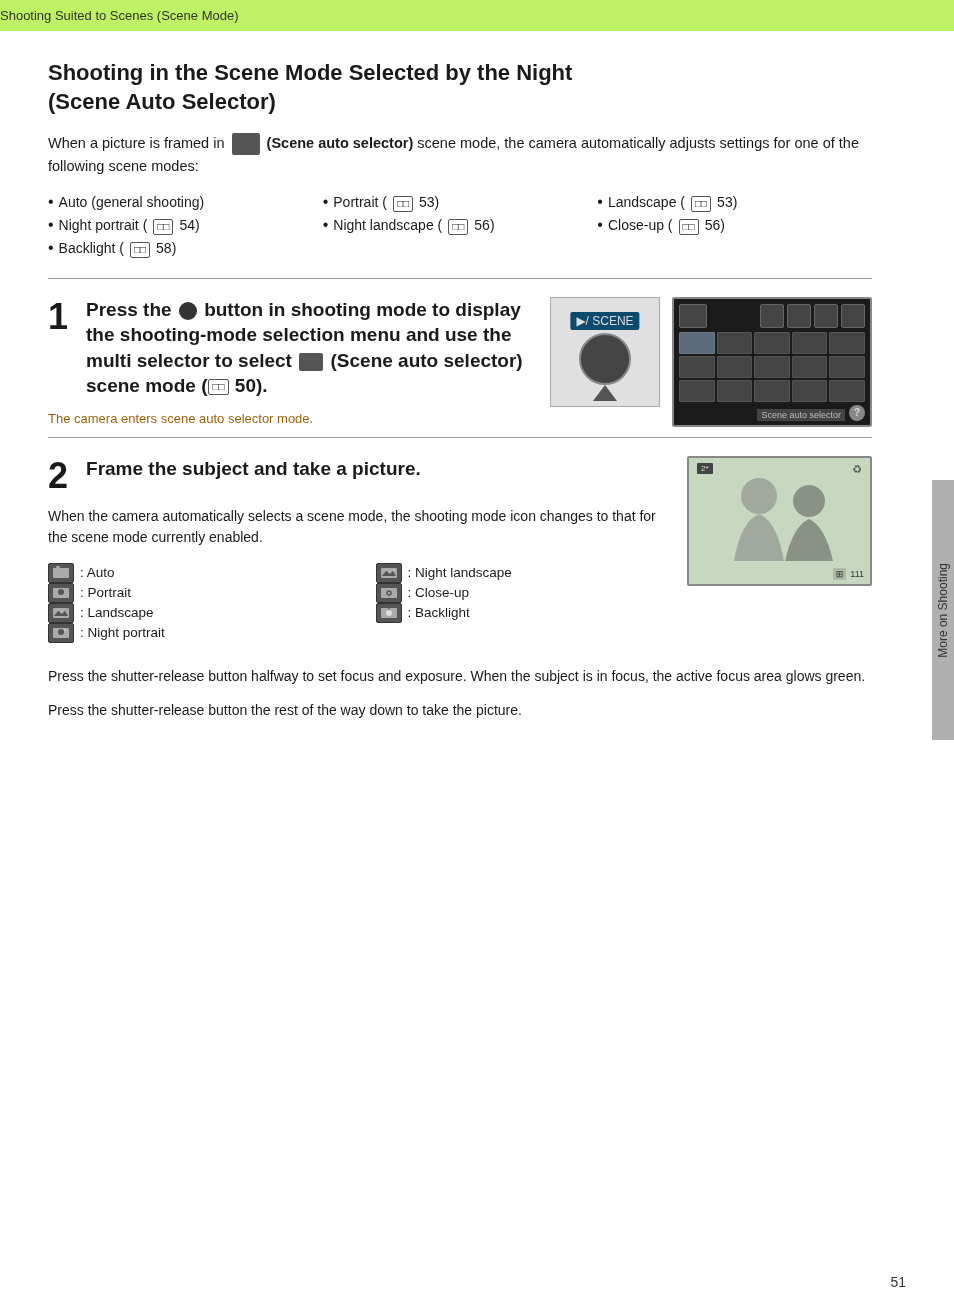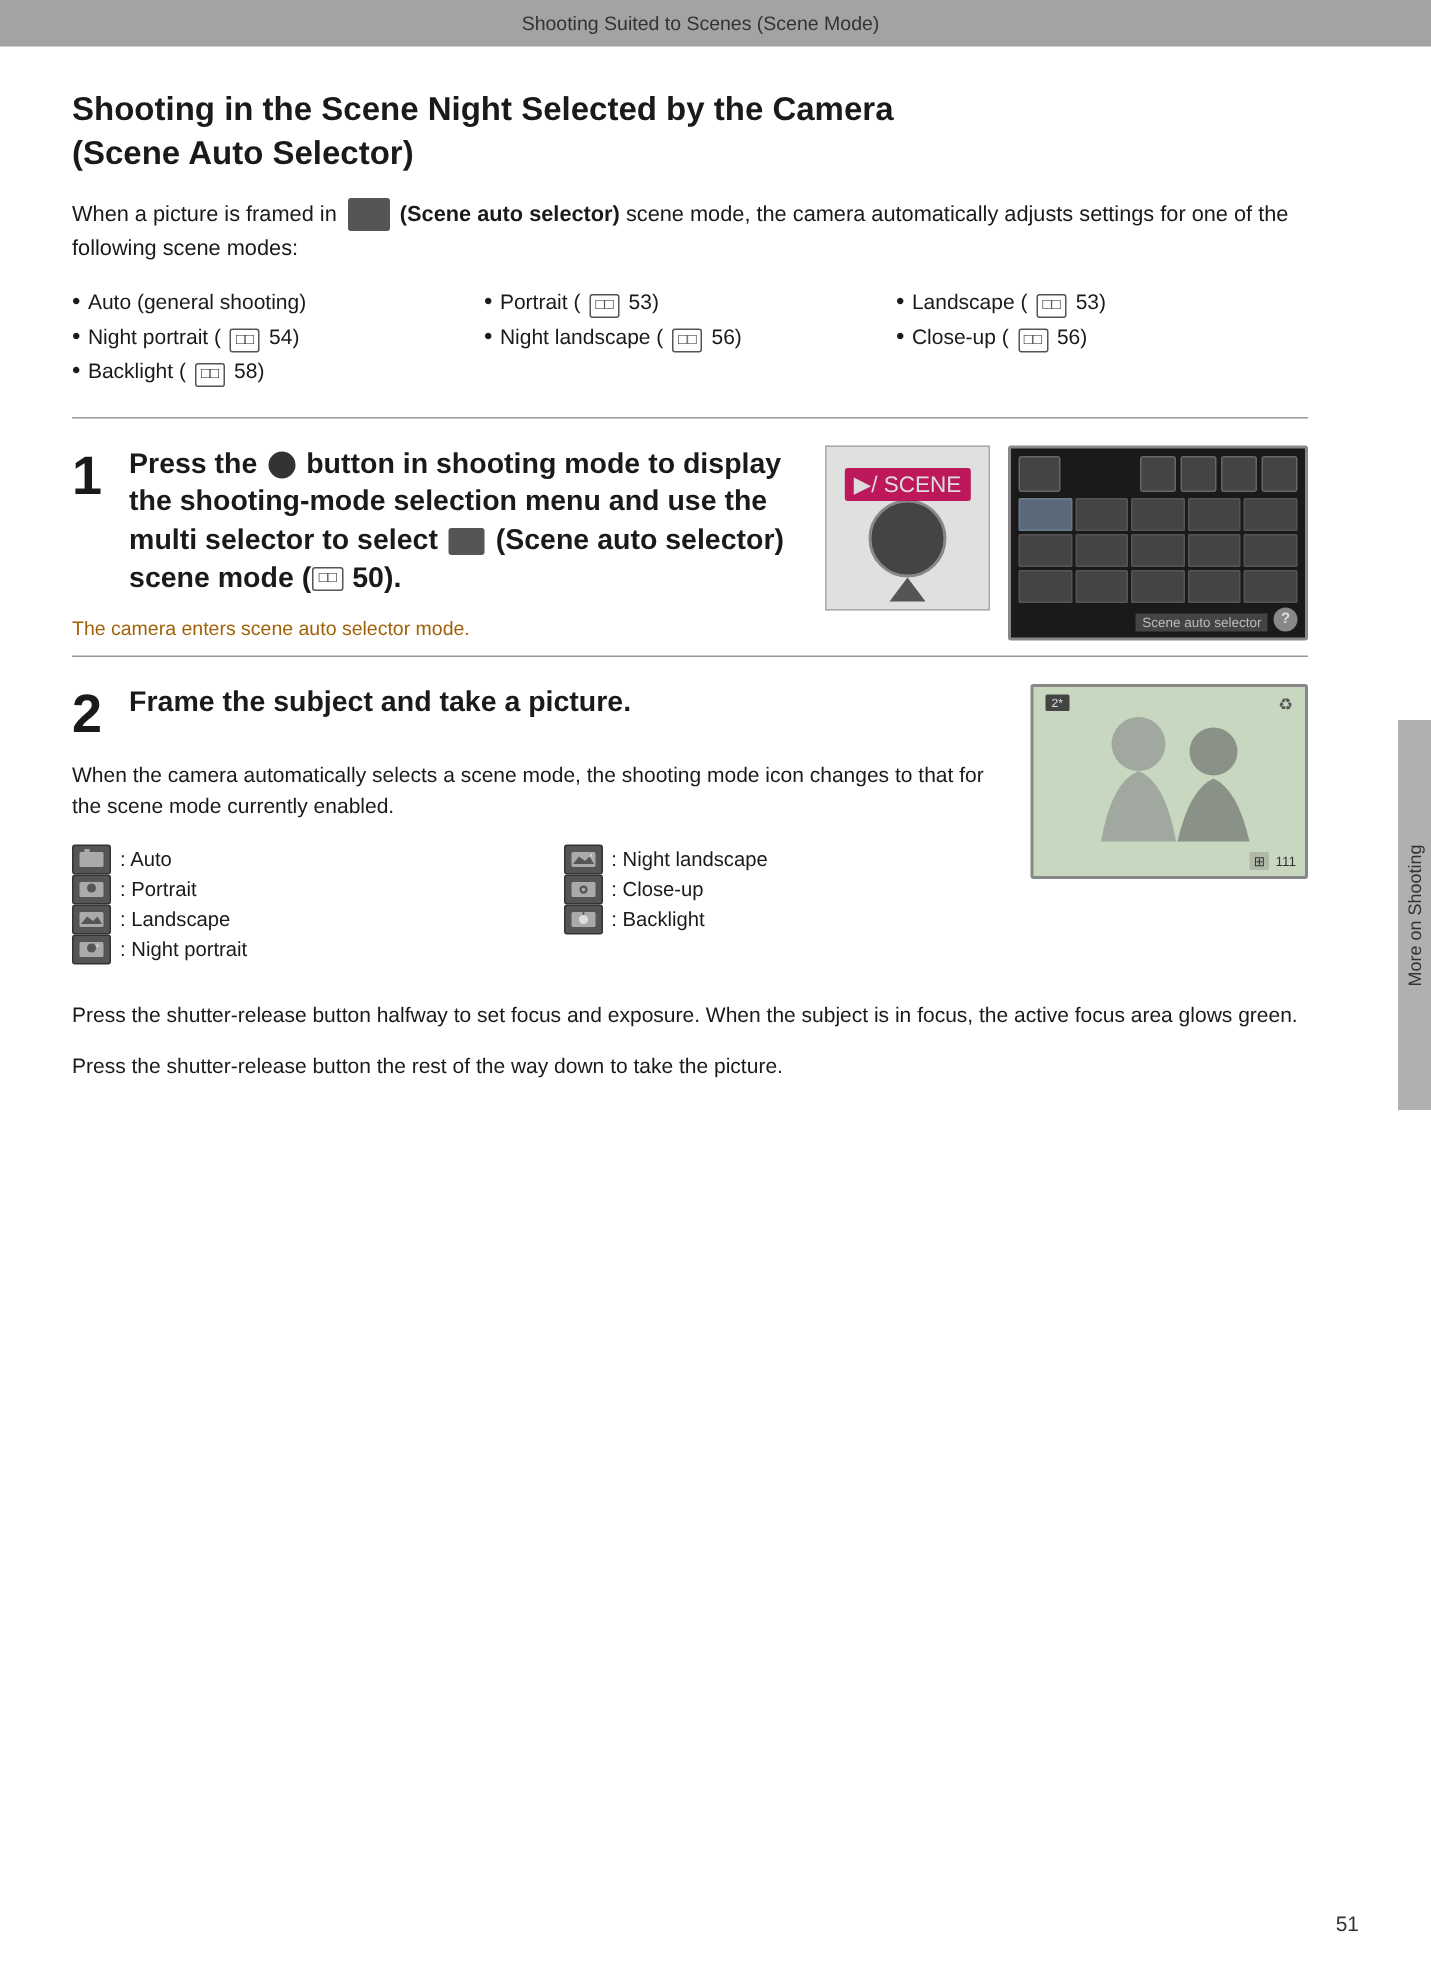--- a/index.html
+++ b/index.html
@@ -8,22 +8,22 @@
       min-height: 1314px;
       background: #ffffff;
       font-family: Arial, Helvetica, sans-serif;
       font-size: 15px;
       color: #1a1a1a;
       position: relative;
     }
 
     
     .header-bar {
-      background: #a3a3a3;
-      text-align: center;
+      background: #bef264;
+      text-align: left;
       padding: 8px 20px 8px 0;
       font-size: 13px;
       color: #333;
       margin-bottom: 0;
     }
 
     
     .side-tab {
       position: absolute;
       right: 0;
@@ -255,21 +255,21 @@
   <span>Shooting Suited to Scenes (Scene Mode)</span>
 </div>
 
 <div class="side-tab">
   <span class="side-tab-text">More on Shooting</span>
 </div>
 
 <div class="main-content">
 
   <h1 class="page-title">
-    <span>Shooting in the Scene Night Selected by the Camera</span><br>
+    <span>Shooting in the Scene Mode Selected by the Night</span><br>
     <span>(Scene Auto Selector)</span>
   </h1>
 
   <p class="intro-text">
     <span>When a picture is framed in</span>
     
     <span style="display:inline-block;background:#555;width:28px;height:22px;vertical-align:middle;border-radius:2px;margin:0 3px;"></span>
     <span style="font-weight:bold;">(Scene auto selector)</span>
     <span>scene mode, the camera automatically adjusts settings for one of the following scene modes:</span>
   </p>
@@ -298,21 +298,21 @@
             <span style="display:inline-block;background:#555;width:24px;height:18px;vertical-align:middle;border-radius:2px;margin:0 2px;font-size:8px;color:#ddd;text-align:center;line-height:18px;"></span>
             <span class="bold">(Scene auto selector)</span> scene mode (<span class="book-ref">□□</span> 50).
           </span>
         </div>
         <p class="step-note">The camera enters scene auto selector mode.</p>
       </div>
 
       <div class="step-images-area">
 
         <div class="img-selector">
-          <div style="background:#be185d;color:#ddd;font-size:15px;padding:2px 6px;border-radius:2px;position:absolute;top:14px;left:50%;transform:translateX(-50%);white-space:nowrap;">▶/ SCENE</div>
+          <div style="background:#0c4a6e;color:#ddd;font-size:12px;padding:2px 6px;border-radius:2px;position:absolute;top:14px;left:50%;transform:translateX(-50%);white-space:nowrap;">▶/ SCENE</div>
 
           <div style="width:52px;height:52px;background:#444;border-radius:50%;border:2px solid #888;margin-top:14px;"></div>
 
           <div style="position:absolute;bottom:5px;left:50%;transform:translateX(-50%);width:0;height:0;border-left:12px solid transparent;border-right:12px solid transparent;border-bottom:16px solid #555;"></div>
         </div>
 
         <div class="img-scene-menu">
 
           <div style="display:flex;justify-content:space-between;margin-bottom:4px;">
             <div style="width:28px;height:24px;background:#444;border:1px solid #666;border-radius:2px;"></div>

